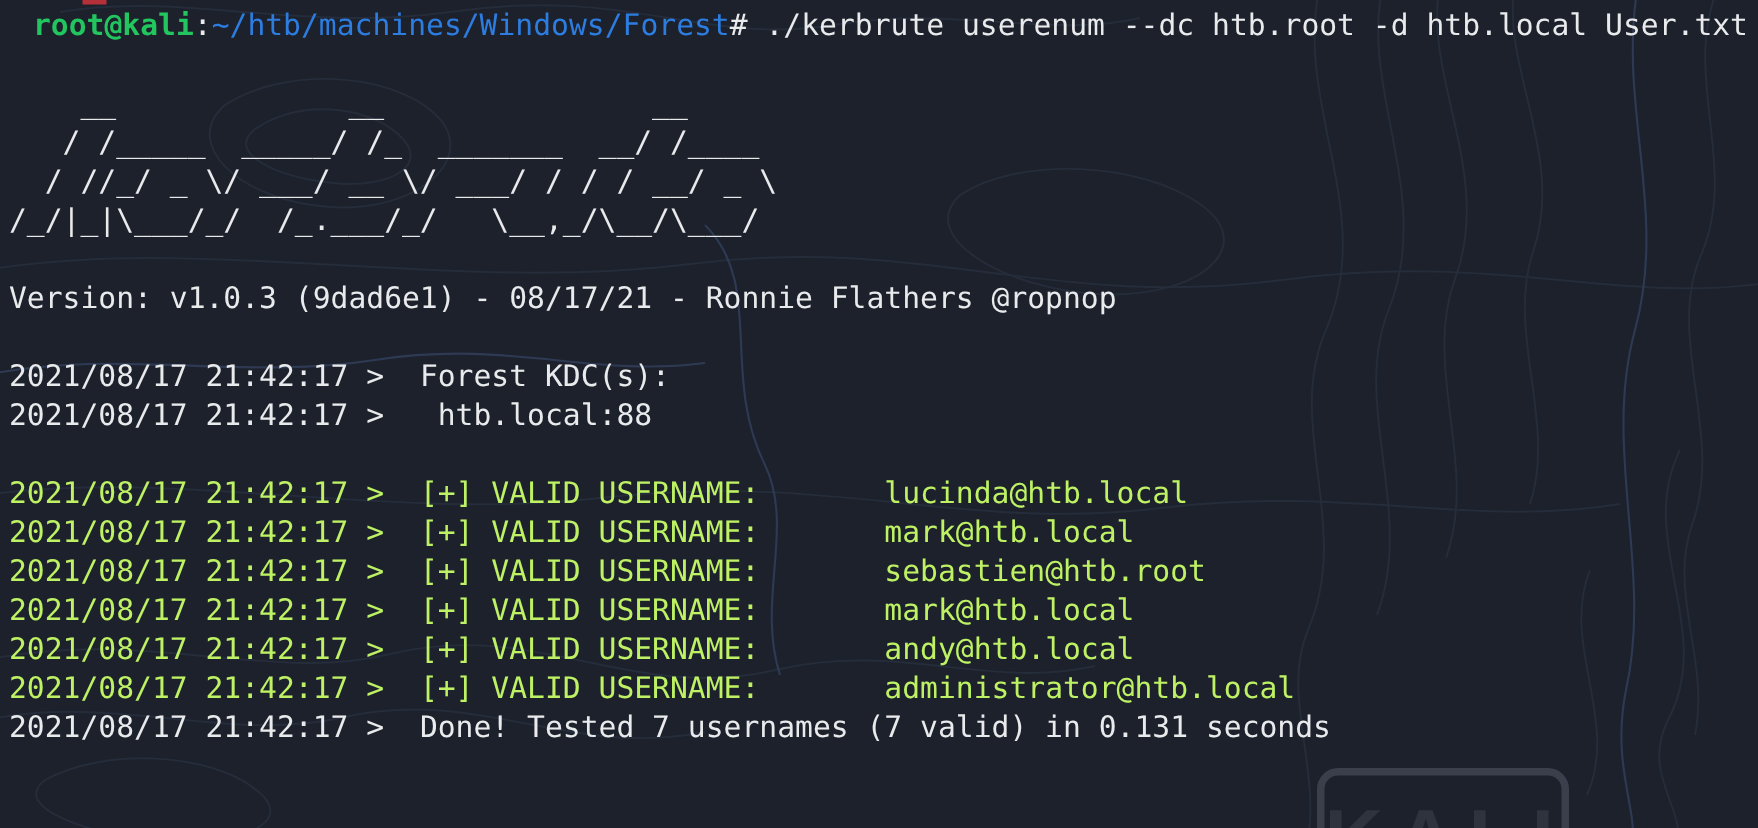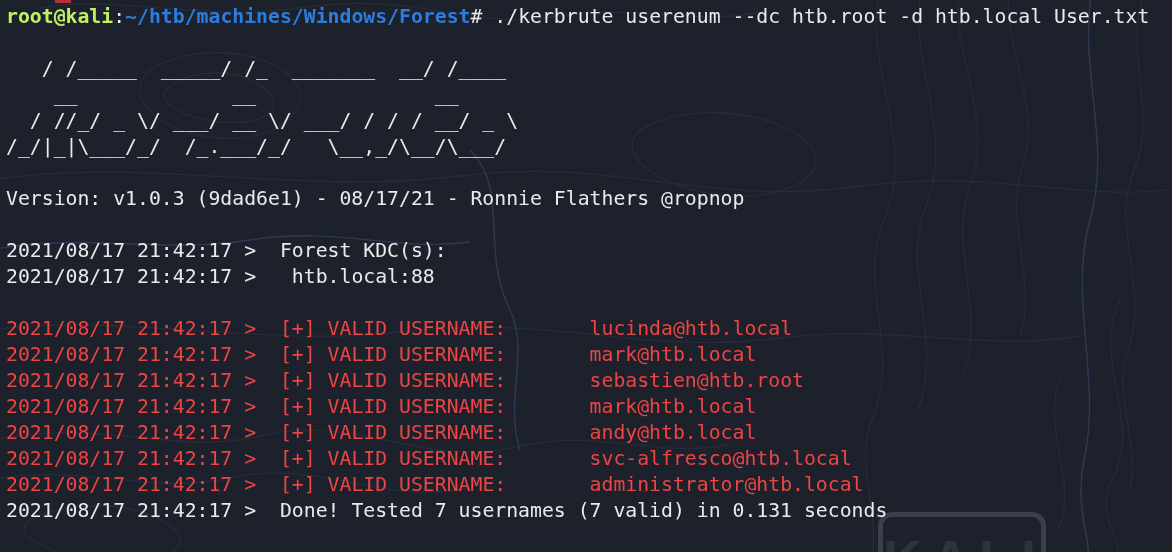--- a/index.html
+++ b/index.html
@@ -55,24 +55,24 @@
     top: 4px;
     width: 1166px;
     font-size: 19.8px;
     color: #e9eaec;
   }
   .line {
     height: 26px;
     line-height: 26px;
     white-space: pre;
   }
-  .c-red  { color: #bef264; font-weight: bold; }
-  .c-blue { color: #2d7de0; font-weight: bold; }
+  .c-red  { color: #22c55e; font-weight: bold; margin-left: 16px; }
+  .c-blue { color: #2d7de0; font-weight: normal; }
   .c-white{ color: #e9eaec; }
-  .c-teal { color: #ef4444; }
+  .c-teal { color: #bef264; }
 </style>
 </head>
 <body>
 
 <svg class="contours" viewBox="0 0 1172 552" xmlns="http://www.w3.org/2000/svg">
   <g fill="none" stroke="#272e3d" stroke-width="1.3" opacity="0.85">
     <path d="M40,8 C120,-6 200,22 300,8 C420,-10 470,32 560,16 C640,4 700,26 760,12"></path>
     <path d="M150,70 C190,44 260,48 290,76 C320,104 280,142 220,138 C160,134 120,96 150,70 Z"></path>
     <path d="M170,86 C200,66 244,70 266,90 C288,110 260,126 222,122 C184,118 150,102 170,86 Z"></path>
     <path d="M-10,180 C140,156 300,196 460,176 C620,156 700,208 860,186 C1000,168 1080,204 1182,188"></path>
@@ -96,31 +96,30 @@
   </g>
 </svg>
 
 <div class="watermark"><span>KALI</span></div>
 
 <div class="scroll-fragment"></div>
 
 <div class="terminal">
   <div class="line"><span class="c-red">root@kali</span><span class="c-white">:</span><span class="c-blue">~/htb/machines/Windows/Forest</span><span class="c-white"># </span><span class="c-white">./kerbrute userenum --dc htb.root -d htb.local User.txt</span></div>
   <div class="line"></div>
+  <div class="line c-white"><span>    __             __               __</span></div>
   <div class="line c-white"><span>   / /_____  _____/ /_  _______  __/ /____</span></div>
-  <div class="line c-white"><span>    __             __               __</span></div>
   <div class="line c-white"><span>  / //_/ _ \/ ___/ __ \/ ___/ / / / __/ _ \</span></div>
   <div class="line c-white"><span>/_/|_|\___/_/  /_.___/_/   \__,_/\__/\___/</span></div>
   <div class="line"></div>
   <div class="line c-white"><span>Version: v1.0.3 (9dad6e1) - 08/17/21 - Ronnie Flathers @ropnop</span></div>
   <div class="line"></div>
   <div class="line c-white"><span>2021/08/17 21:42:17</span><span> &gt;  </span><span>Forest KDC(s):</span></div>
   <div class="line c-white"><span>2021/08/17 21:42:17</span><span> &gt;  </span><span> htb.local:88</span></div>
   <div class="line"></div>
   <div class="line c-teal"><span>2021/08/17 21:42:17</span><span> &gt;  </span><span>[+] VALID USERNAME:       </span><span>lucinda@htb.local</span></div>
   <div class="line c-teal"><span>2021/08/17 21:42:17</span><span> &gt;  </span><span>[+] VALID USERNAME:       </span><span>mark@htb.local</span></div>
   <div class="line c-teal"><span>2021/08/17 21:42:17</span><span> &gt;  </span><span>[+] VALID USERNAME:       </span><span>sebastien@htb.root</span></div>
   <div class="line c-teal"><span>2021/08/17 21:42:17</span><span> &gt;  </span><span>[+] VALID USERNAME:       </span><span>mark@htb.local</span></div>
   <div class="line c-teal"><span>2021/08/17 21:42:17</span><span> &gt;  </span><span>[+] VALID USERNAME:       </span><span>andy@htb.local</span></div>
-  <div class="line c-teal"><span>2021/08/17 21:42:17</span><span> &gt;  </span><span>[+] VALID USERNAME:       </span><span>svc-alfresco@htb.local</span></div>
   <div class="line c-teal"><span>2021/08/17 21:42:17</span><span> &gt;  </span><span>[+] VALID USERNAME:       </span><span>administrator@htb.local</span></div>
   <div class="line c-white"><span>2021/08/17 21:42:17</span><span> &gt;  </span><span>Done! Tested 7 usernames (7 valid) in 0.131 seconds</span></div>
 </div>
 
 </body></html>

